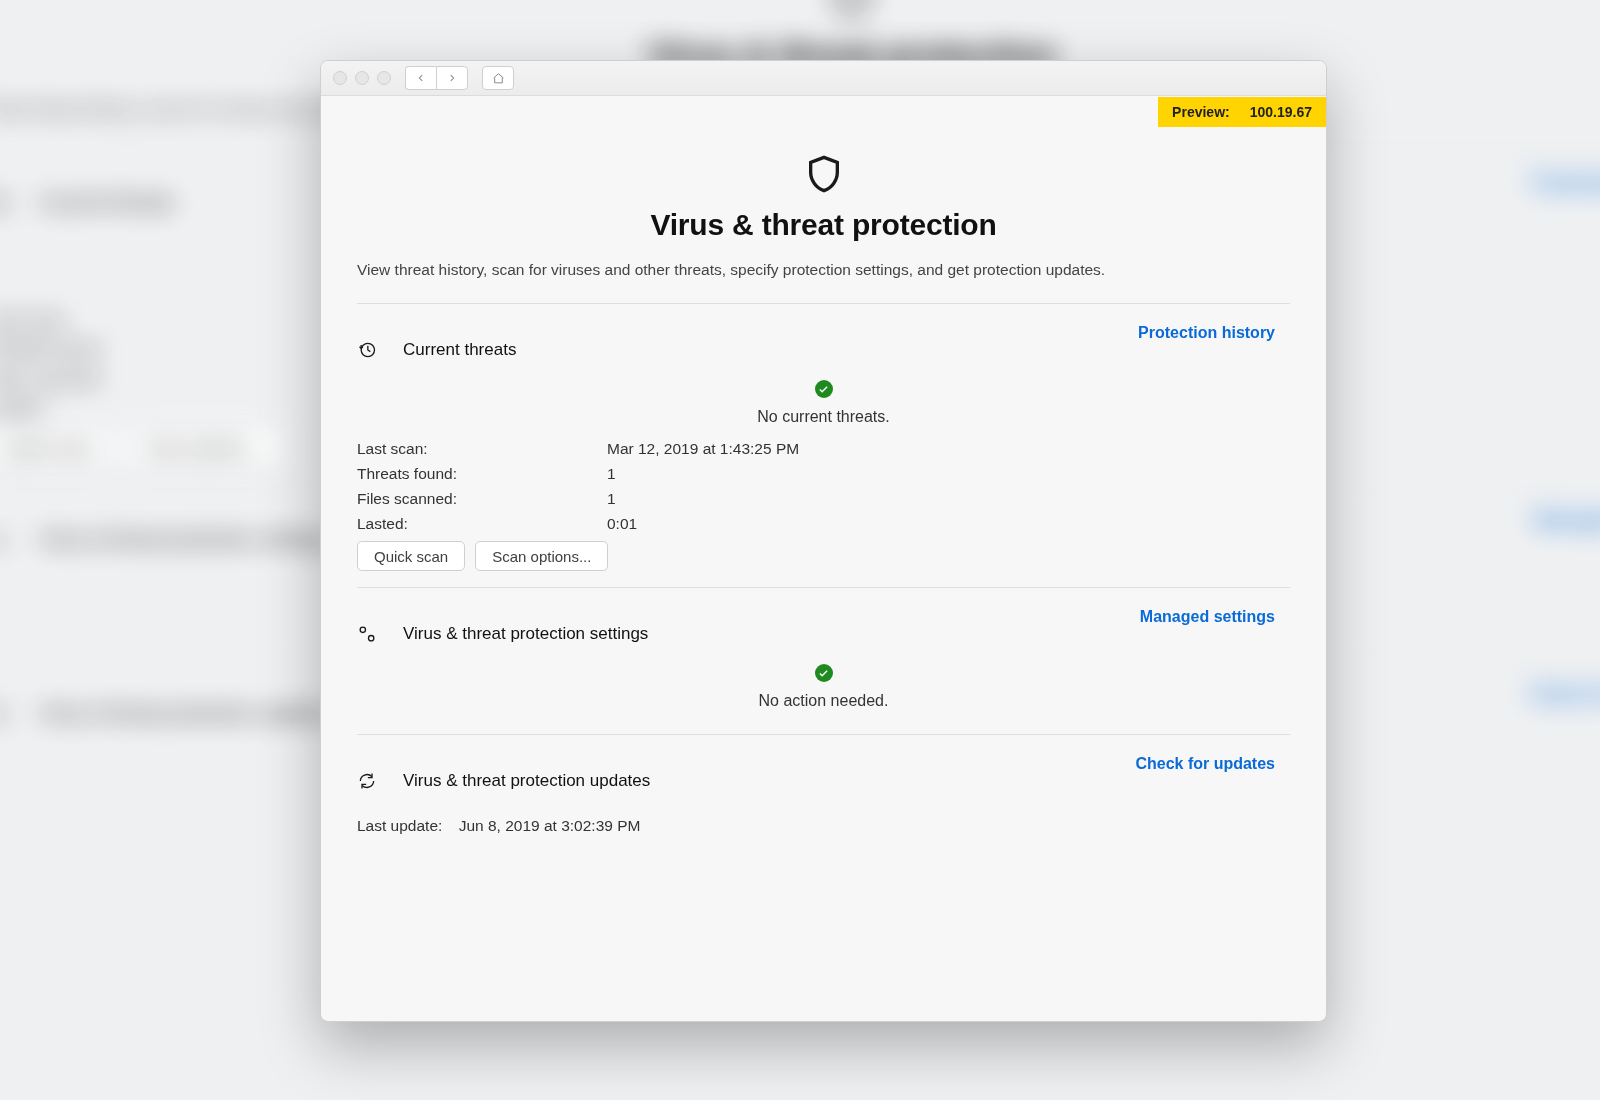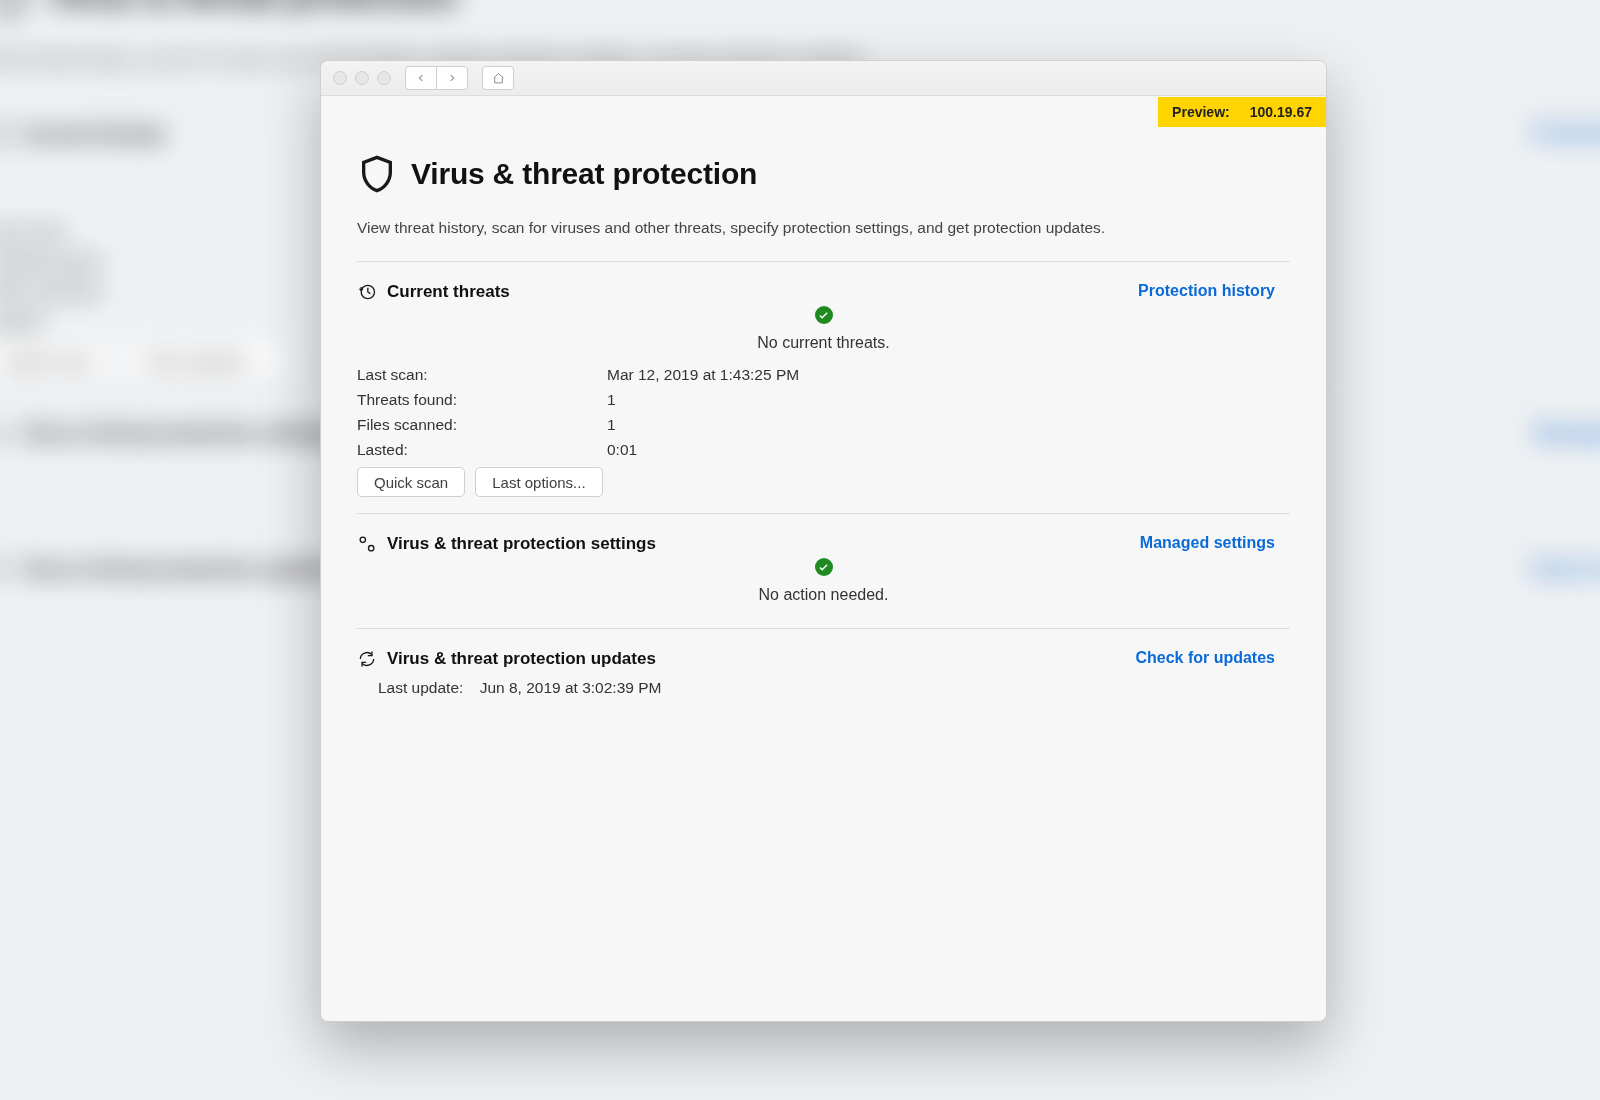--- a/index.html
+++ b/index.html
@@ -108,21 +108,22 @@
 
   
   .content {
     padding: 58px 36px 20px 36px;
   }
 
   .page-header {
     display: flex;
     align-items: center;
     gap: 14px;
-    margin-bottom: 22px;
+    margin-bottom: 16px;
+    flex-direction: column;
   }
   .page-header h1 {
     font-size: 30px;
     margin: 0;
     font-weight: 800;
     letter-spacing: -0.2px;
   }
   .shield {
     width: 40px; height: 40px;
     stroke: #1a1a1a;
@@ -141,23 +142,23 @@
     border-top: 1px solid #dedede;
     padding: 20px 0 16px 0;
     position: relative;
   }
   .section-header {
     display: flex;
     align-items: center;
     gap: 10px;
   }
   .section-header h2 {
-    margin: 0;
+    margin: 16px;
     font-size: 17px;
-    font-weight: 700;
+    font-weight: 400;
   }
   .section .link {
     position: absolute;
     right: 15px;
     top: 20px;
     color: #0a6ad8;
     font-size: 16px;
     text-decoration: none;
     font-weight: 600;
   }
@@ -211,21 +212,21 @@
     fill: none;
     stroke-width: 1.6;
     flex: 0 0 auto;
   }
 
   .last-update {
     font-size: 15.5px;
     color: #333;
     margin-top: 10px;
   }
-  .last-update .lbl { margin-right: 12px; margin-left: 21px; }
+  .last-update .lbl { margin-right: 12px; }
 
 </style>
 </head>
 <body>
 
 <div class="bg-layer">
   <div class="shadow-panel">
 
     <div class="content" style="padding-top:60px">
       <div class="page-header">
@@ -381,21 +382,21 @@
         <div>Threats found:</div>
         <div>1</div>
         <div>Files scanned:</div>
         <div>1</div>
         <div>Lasted:</div>
         <div>0:01</div>
       </div>
 
       <div class="btn-row">
         <button class="btn">Quick scan</button>
-        <button class="btn">Last options...</button>
+        <button class="btn">Scan options...</button>
       </div>
     </div>
 
     <div class="section">
       <div class="section-header">
         <svg class="icon18" viewBox="0 0 24 24">
           <circle cx="7" cy="7" r="3.2"></circle>
             <circle cx="17" cy="17" r="3.2"></circle>
         </svg>
         <h2>Virus &amp; threat protection settings</h2>

